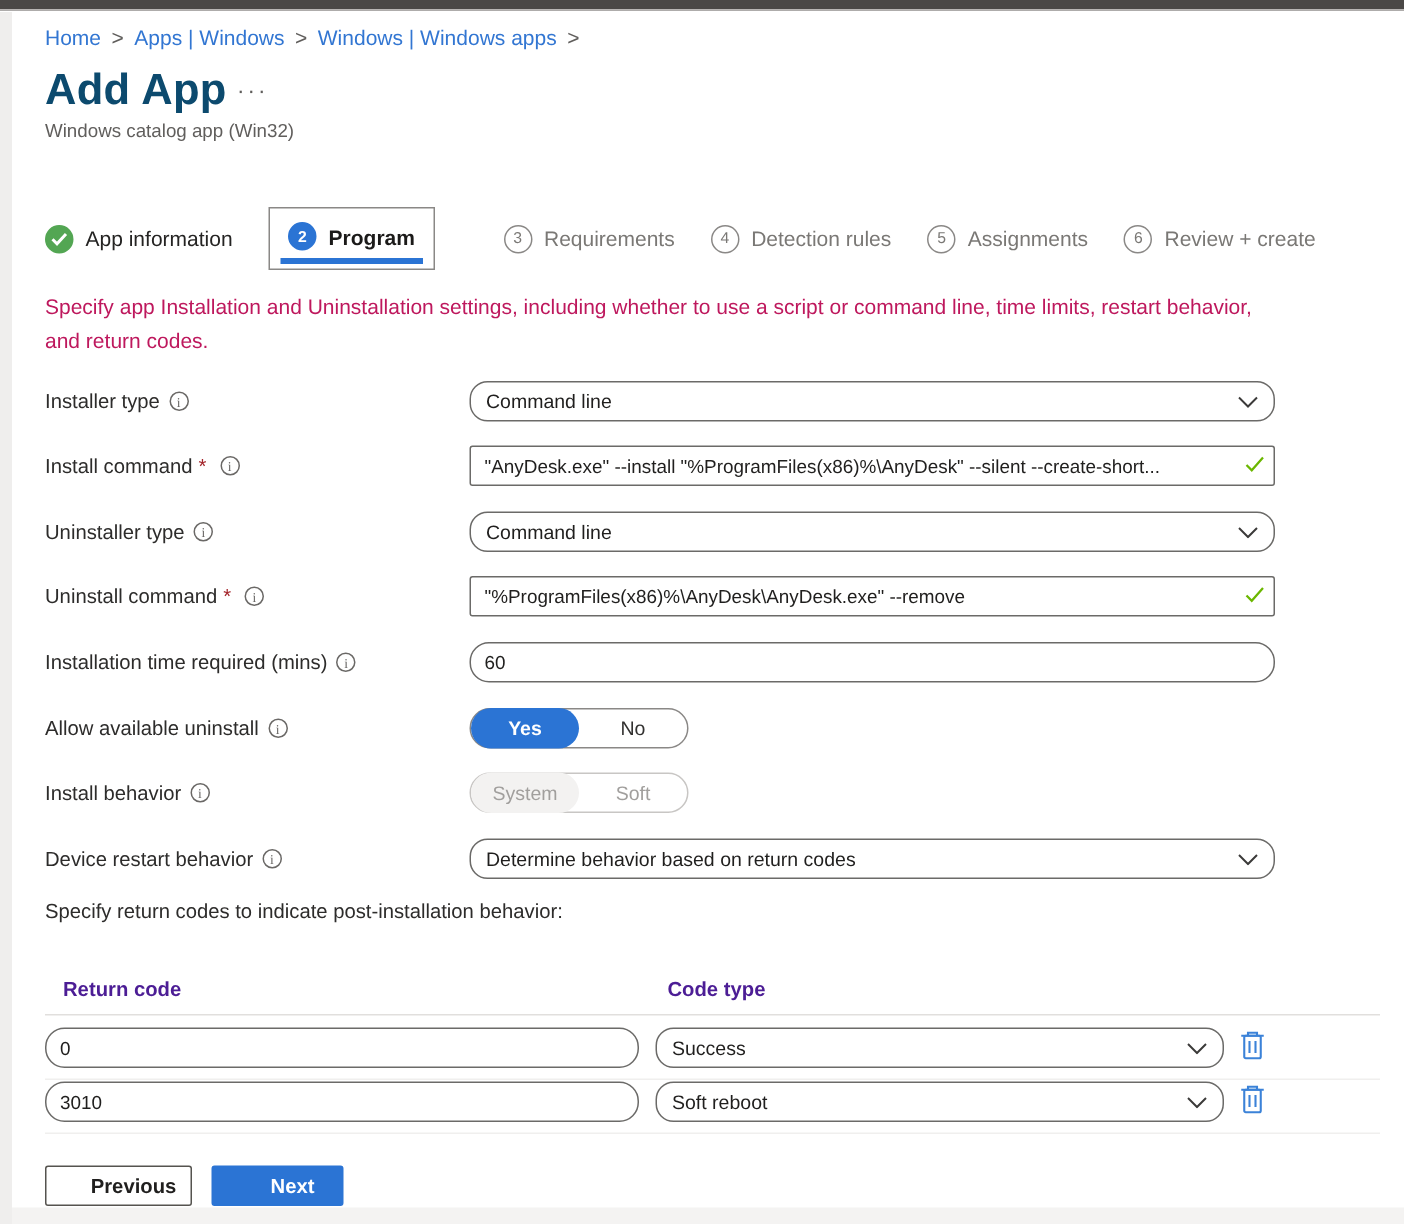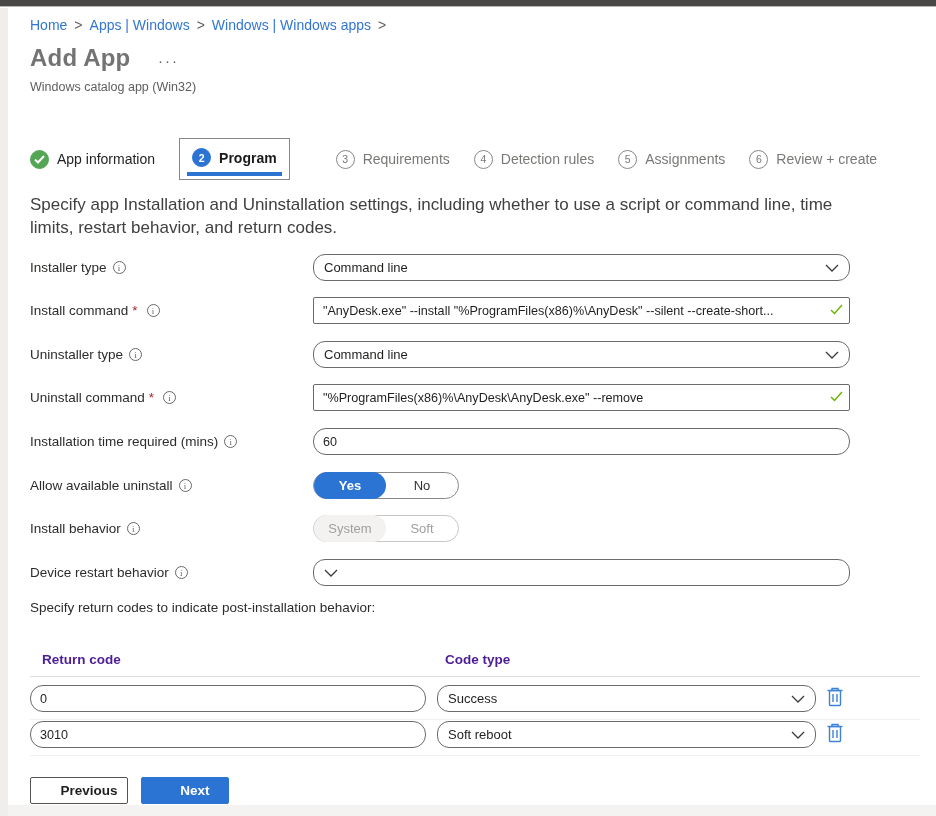--- a/index.html
+++ b/index.html
@@ -10,21 +10,21 @@
     position:relative; overflow:hidden;
   }
   .topbar { position:absolute; left:0; top:0; width:936px; height:7px; background:#4a4846; border-bottom:1px solid #b8b6b4; }
   .left-strip { position:absolute; left:0; top:8px; width:8px; height:808px; background:#efeeed; }
   .bottom-strip { position:absolute; left:8px; top:805px; width:928px; height:11px; background:#f4f3f2; }
 
   .breadcrumb { position:absolute; left:30px; top:17px; font-size:14px; color:#605e5c; }
   .breadcrumb a { color:#3276d2; text-decoration:none; cursor:pointer; }
   .breadcrumb .sep { margin:0 7px; color:#605e5c; }
 
-  .page-title { position:absolute; left:30px; top:44px; font-size:24px; font-weight:bold; color:#737373; letter-spacing:.2px; }
+  .page-title { position:absolute; left:30px; top:44px; font-size:29px; font-weight:bold; color:#0c4a6e; letter-spacing:.2px; }
   .title-ellipsis { position:absolute; left:158px; top:52px; font-size:15px; color:#605e5c; letter-spacing:2px; cursor:pointer; }
   .subtitle { position:absolute; left:30px; top:80px; font-size:12.5px; color:#605e5c; }
 
   .wizard { position:absolute; left:30px; top:136px; height:46px; display:flex; align-items:center; }
   .step { display:flex; align-items:center; white-space:nowrap; }
   .step .circle {
     width:19px; height:19px; border-radius:50%; border:1px solid #8a8886;
     display:flex; align-items:center; justify-content:center;
     font-size:10.5px; color:#7a7875; margin-right:8px; flex:0 0 auto;
   }
@@ -34,21 +34,21 @@
   .step.active-box {
     border:1px solid #8a8886; background:#fff; padding:9px 12px 12px 12px;
     position:relative; margin:0 22px 0 24px;
   }
   .step.active-box .circle { background:#2b74d4; border-color:#2b74d4; color:#fff; font-weight:bold; }
   .step.active-box .label { color:#1b1a19; font-weight:bold; }
   .step.active-box .underline { position:absolute; left:7px; right:7px; bottom:3px; height:4px; background:#2b74d4; }
   .step + .step { margin-left:24px; }
   .checkmark-white { stroke:#fff; stroke-width:2; fill:none; }
 
-  .description { position:absolute; left:30px; top:193px; width:815px; font-size:17px; line-height:23px; color:#404040; }
+  .description { position:absolute; left:30px; top:193px; width:815px; font-size:14px; line-height:23px; color:#be185d; }
 
   .row-label { position:absolute; left:30px; width:275px; font-size:13.5px; color:#2d2c2b; display:flex; align-items:center; height:27px; }
   .req { color:#a4262c; margin:0 3px 0 4px; }
   .info-icon {
     display:inline-flex; align-items:center; justify-content:center;
     width:13px; height:13px; border:1px solid #6a6866; border-radius:50%;
     font-size:9px; color:#6a6866; margin-left:6px; font-family:"Liberation Serif", serif;
     cursor:pointer; flex:0 0 auto;
   }
   .control { position:absolute; left:313px; width:537px; height:27px; }
@@ -209,20 +209,21 @@
   <div class="opt sel">System</div>
   <div class="opt">Soft</div>
 </div>
 
 <div class="row-label" style="top:559px;">
   <span>Device restart behavior</span>
   <span class="info-icon">i</span>
 </div>
 <div class="control" style="top:559px;">
   <div class="selectbox">
+    <span class="val">Determine behavior based on return codes</span>
     <svg width="14" height="8" viewBox="0 0 14 8">
         <polyline points="1,1 7,7 13,1" fill="none" stroke="#3b3a39" stroke-width="1.3"></polyline>
       </svg>
   </div>
 </div>
 
 <div class="section-text">Specify return codes to indicate post-installation behavior:</div>
 
 <div class="tbl-header" style="left:42px; top:652px;">Return code</div>
 <div class="tbl-header" style="left:445px; top:652px;">Code type</div>

